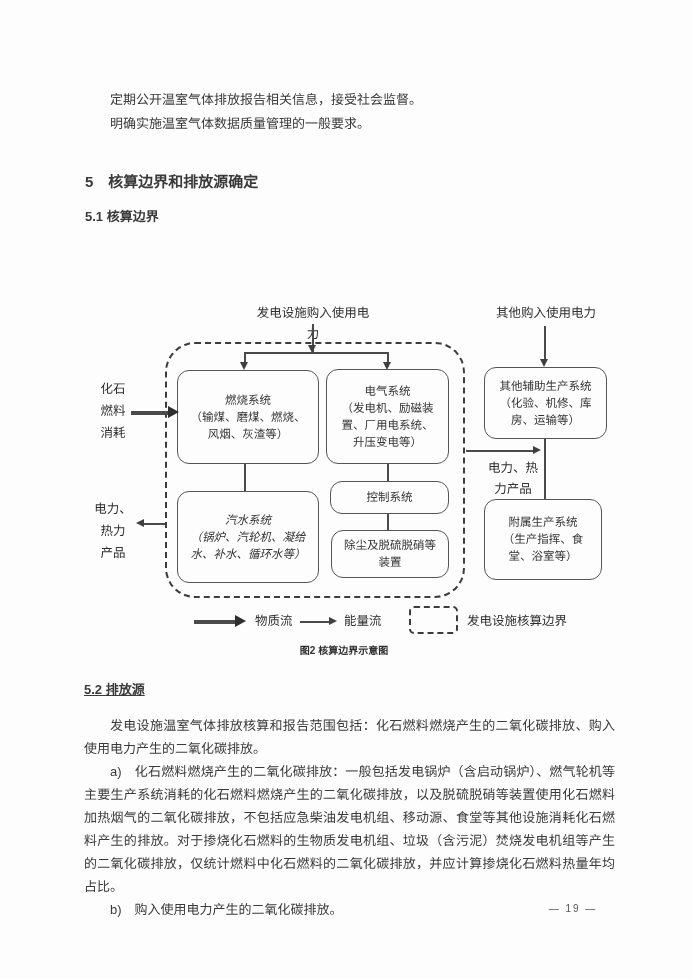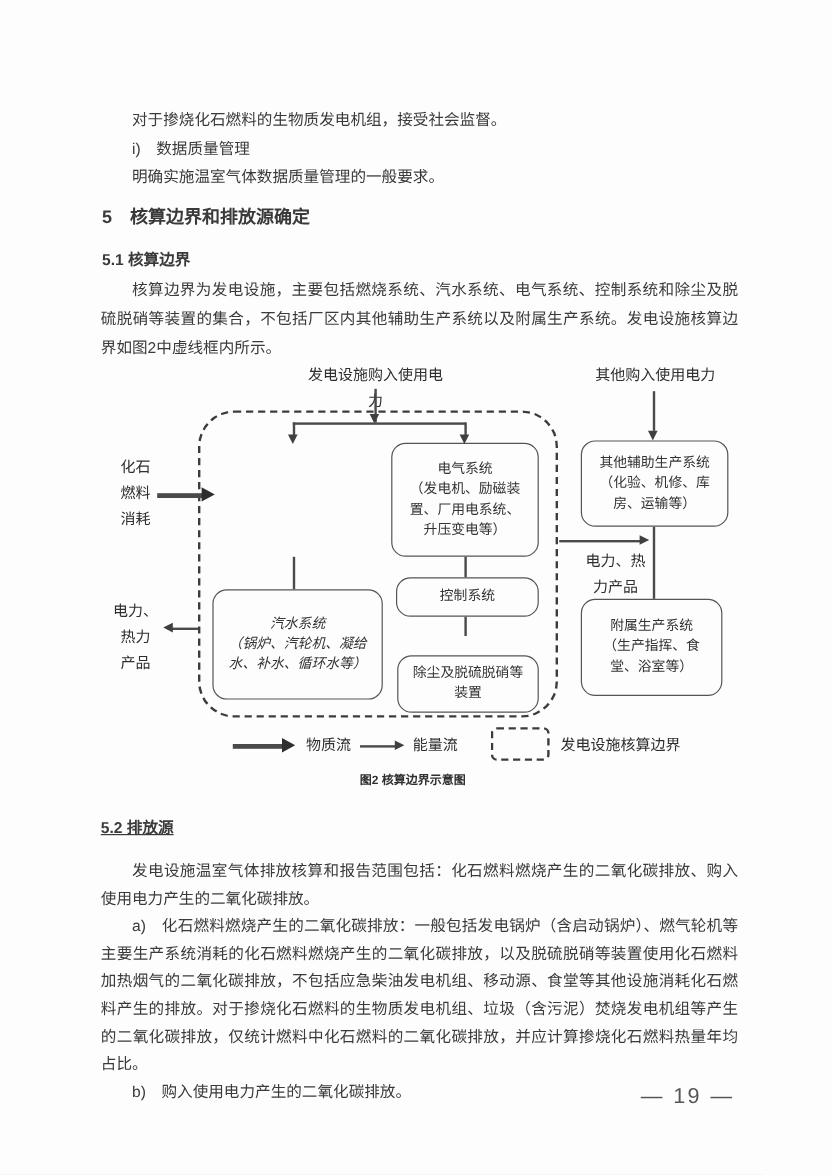--- a/index.html
+++ b/index.html
@@ -27,53 +27,54 @@
   .dashedbox {
     position:absolute; border:2.2px dashed #3c3c3c; border-radius:30px;
     background:transparent;
   }
   .dlabel { position:absolute; font-size:12.5px; color:#2f2f2f; line-height:21px; }
   .arr { position:absolute; width:0; height:0; }
   .arr.down  { border-left:4.5px solid transparent; border-right:4.5px solid transparent; border-top:8px solid #3f3f3f; }
   .arr.right { border-top:4.5px solid transparent; border-bottom:4.5px solid transparent; border-left:8px solid #3f3f3f; }
   .arr.left  { border-top:4.5px solid transparent; border-bottom:4.5px solid transparent; border-right:8px solid #3f3f3f; }
   .arr.bigright { border-top:6.5px solid transparent; border-bottom:6.5px solid transparent; border-left:11px solid #2e2e2e; }
-  .pageno { font-size:18px; color:#555; letter-spacing:2px; }
+  .pageno { font-size:10px; color:#555; letter-spacing:2px; }
 </style>
 </head>
 <body>
 
 <div id="page">
 
   <div class="abs txt" style="left:84px; top:88px; width:531px;">
-    <div class="para">对于掺烧化石燃料的生物质发电机组，接受社会监督。</div>
-    <div class="para">i)　数据质量管理</div>
+    <div class="para">定期公开温室气体排放报告相关信息，接受社会监督。</div>
     <div class="para">明确实施温室气体数据质量管理的一般要求。</div>
   </div>
 
   <div class="abs txt bold" style="left:85px; top:170px; font-size:15px;">5　核算边界和排放源确定</div>
   <div class="abs txt bold" style="left:85px; top:205px;">5.1 核算边界</div>
-  <div class="abs txt para" style="left:84px; top:230px; width:531px;">核算边界为发电设施，主要包括燃烧系统、汽水系统、电气系统、控制系统和除尘及脱硫脱硝等装置的集合，不包括厂区内其他辅助生产系统以及附属生产系统。发电设施核算边界如图2中虚线框内所示。</div>
 
   <div class="abs" style="left:0; top:298px; width:693px; height:365px;">
 
     <div class="dlabel center" style="left:251px; top:5px; width:124px;">发电设施购入使用电力</div>
     <div class="dlabel center" style="left:486px; top:5px; width:120px;">其他购入使用电力</div>
 
     <div class="dashedbox" style="left:165px; top:44px; width:300px; height:256px;"></div>
 
+    <div class="box" style="left:177px; top:72px; width:142px; height:94px;">燃烧系统
+（输煤、磨煤、燃烧、
+风烟、灰渣等）</div>
     <div class="box" style="left:326px; top:71px; width:123px; height:95px;">电气系统
 （发电机、励磁装
 置、厂用电系统、
 升压变电等）</div>
     <div class="box" style="left:177px; top:193px; width:142px; height:92px;font-style:italic;">汽水系统
 （锅炉、汽轮机、凝给
 水、补水、循环水等）</div>
     <div class="box" style="left:330px; top:183px; width:119px; height:33px;">控制系统</div>
-    <div class="box" style="left:331px; top:232px; width:118px; height:48px;margin-top:16px;">除尘及脱硫脱硝等
+    <div class="box" style="left:331px; top:232px; width:118px; height:48px;">除尘及脱硫脱硝等
 装置</div>
     <div class="box" style="left:484px; top:69px; width:123px; height:72px;">其他辅助生产系统
 （化验、机修、库
 房、运输等）</div>
     <div class="box" style="left:484px; top:201px; width:118px; height:81px;">附属生产系统
 （生产指挥、食
 堂、浴室等）</div>
 
     <div class="dlabel prewrap center" style="left:94px; top:80px; width:38px; line-height:22px;">化石
 燃料

